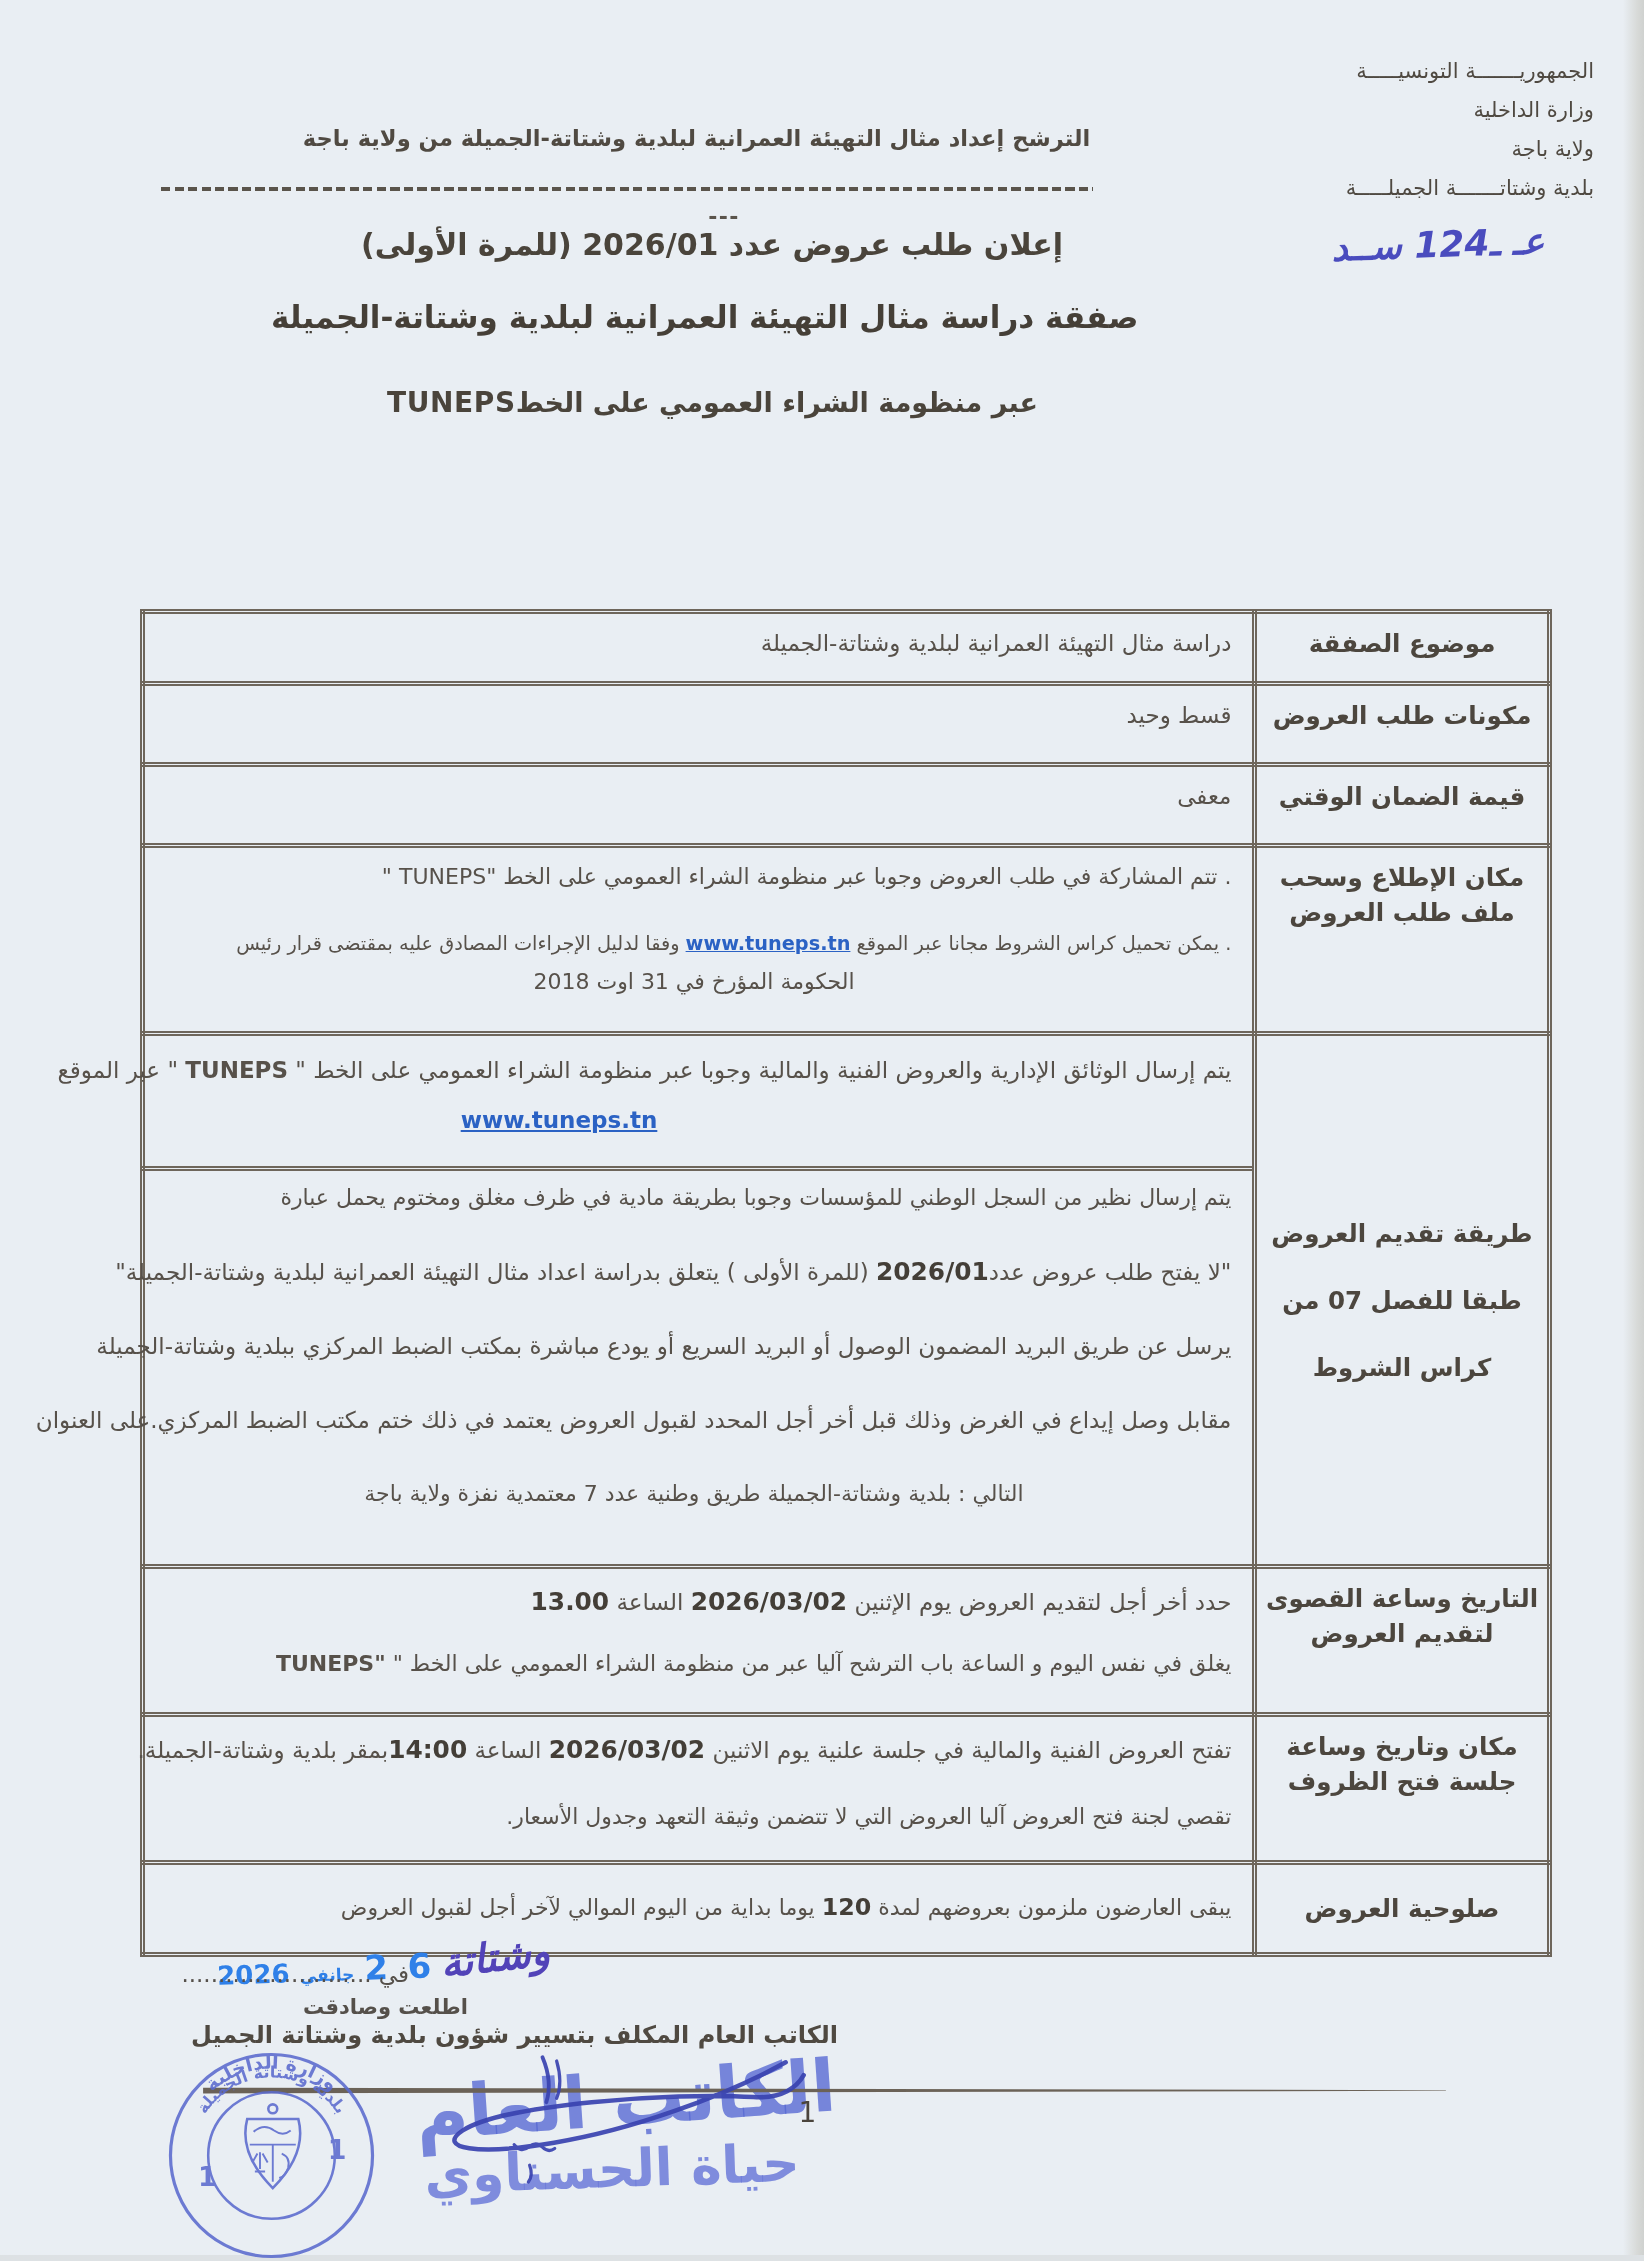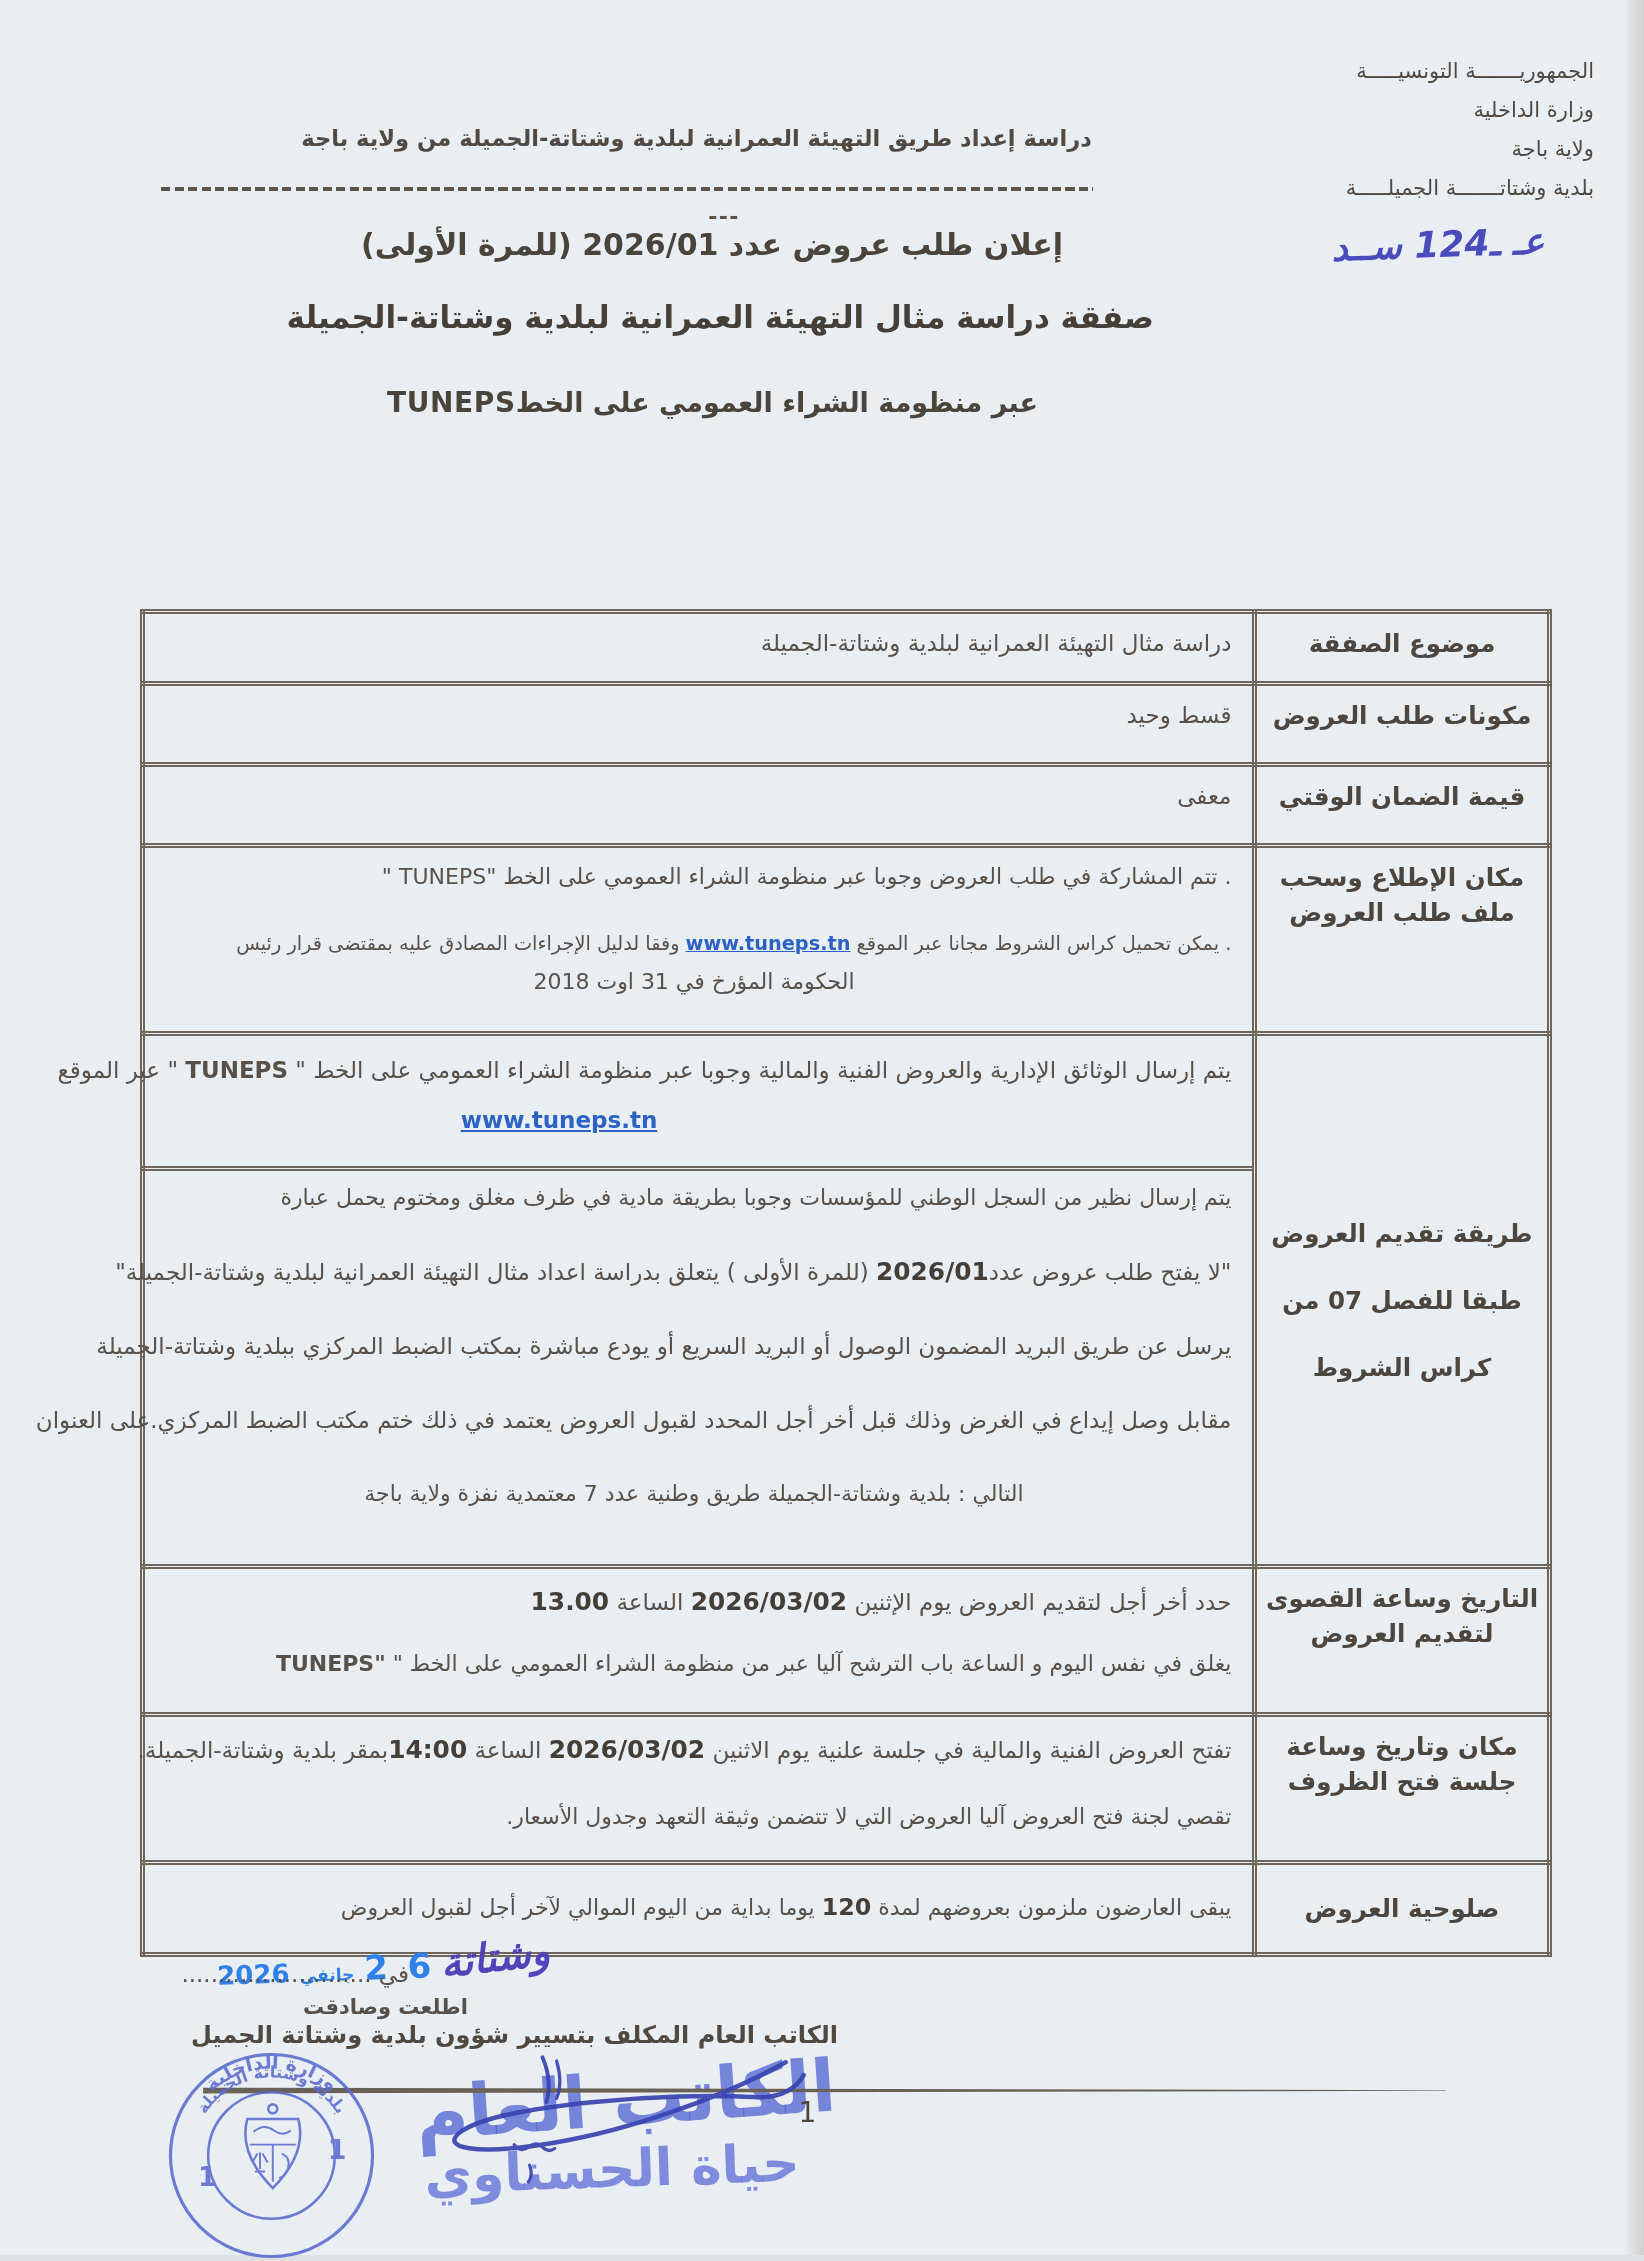--- a/index.html
+++ b/index.html
@@ -24,21 +24,21 @@
     font-style:italic;white-space:nowrap;}
   .proj-title{left:258px;top:125px;width:877px;text-align:center;direction:rtl;
     font-weight:700;font-size:22.6px;color:#504a42;white-space:nowrap;}
   .dash-sep{left:161px;top:187px;width:932px;height:3.9px;
     background:repeating-linear-gradient(90deg,#5a544b 0 9px,rgba(0,0,0,0) 9px 13.5px);}
   .mini-dash{left:698px;top:204px;width:52px;text-align:center;
     font-size:22px;font-weight:700;color:#5a544b;letter-spacing:1.3px;}
 
   .t-announce{left:309px;top:227px;width:806px;text-align:center;direction:rtl;
     font-size:30px;font-weight:600;color:#4a443b;white-space:nowrap;}
-  .t-market{left:271px;top:299px;width:883px;text-align:right;direction:rtl;
+  .t-market{left:271px;top:299px;width:883px;text-align:left;direction:rtl;
     font-size:31px;font-weight:700;color:#453f37;white-space:nowrap;}
   .t-tuneps{left:361px;top:386px;width:703px;text-align:center;direction:rtl;
     font-size:27px;font-weight:700;color:#4a443b;white-space:nowrap;}
   .t-tuneps .lat{font-size:28px;letter-spacing:0.6px;}
 
   .intro{left:177px;top:466px;width:1293px;direction:rtl;text-align:right;
     font-size:24px;line-height:59px;color:#57514a;}
   .intro .ln2{padding-left:0;padding-right:84px;}
 
   
@@ -89,21 +89,21 @@
 <div class="abs edge-right"></div>
 <div class="abs edge-bottom"></div>
 
 <div class="abs gov">
   <div>الجمهوريـــــــة التونسيـــــة</div>
   <div>وزارة الداخلية</div>
   <div>ولاية باجة</div>
   <div>بلدية وشتاتـــــــة الجميلـــــة</div>
 </div>
 <div class="abs hw-ref">عـ ـ124 ســد</div>
-<div class="abs proj-title">دراسة إعداد طريق التهيئة العمرانية  لبلدية وشتاتة-الجميلة من ولاية باجة</div>
+<div class="abs proj-title">الترشح إعداد مثال التهيئة العمرانية  لبلدية وشتاتة-الجميلة من ولاية باجة</div>
 <div class="abs dash-sep"></div>
 <div class="abs mini-dash">---</div>
 
 <div class="abs t-announce">إعلان طلب عروض عدد 2026/01 (للمرة الأولى)</div>
 <div class="abs t-market">صفقة دراسة مثال التهيئة العمرانية لبلدية وشتاتة-الجميلة</div>
 <div class="abs t-tuneps">
   <span>عبر منظومة الشراء العمومي على الخط</span><span class="lat">TUNEPS</span>
 </div>
 
 <div class="abs intro">

